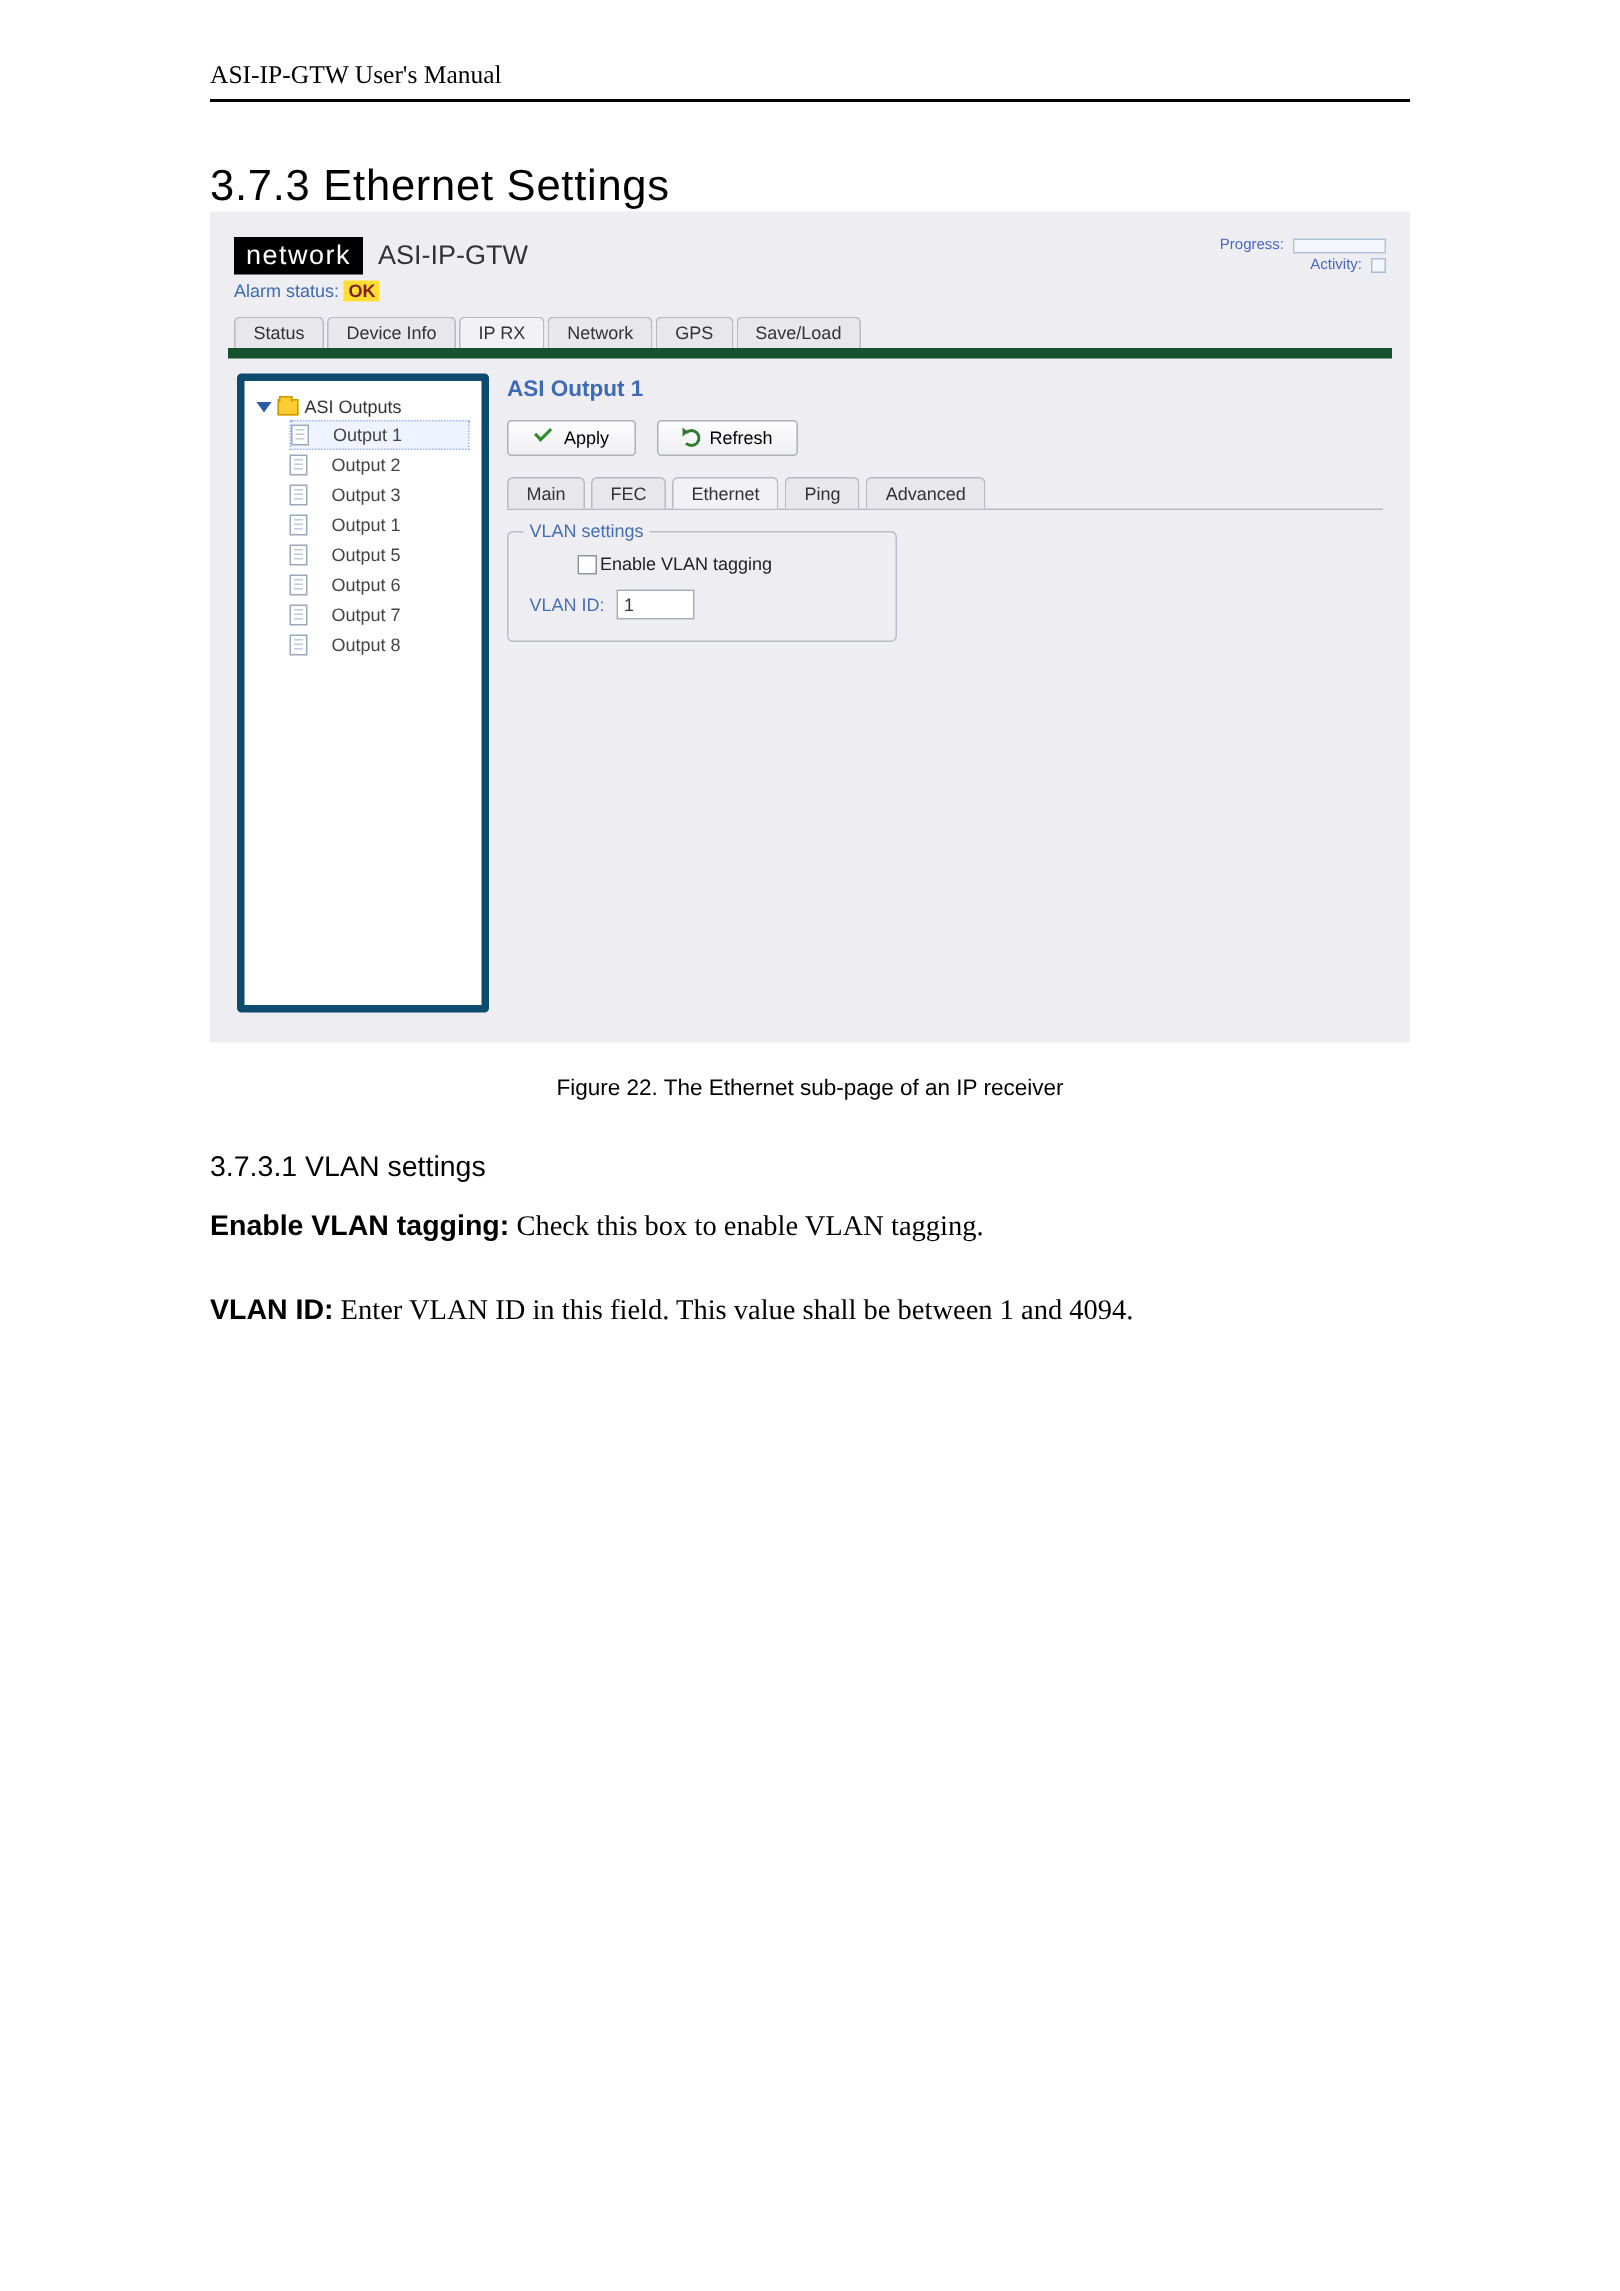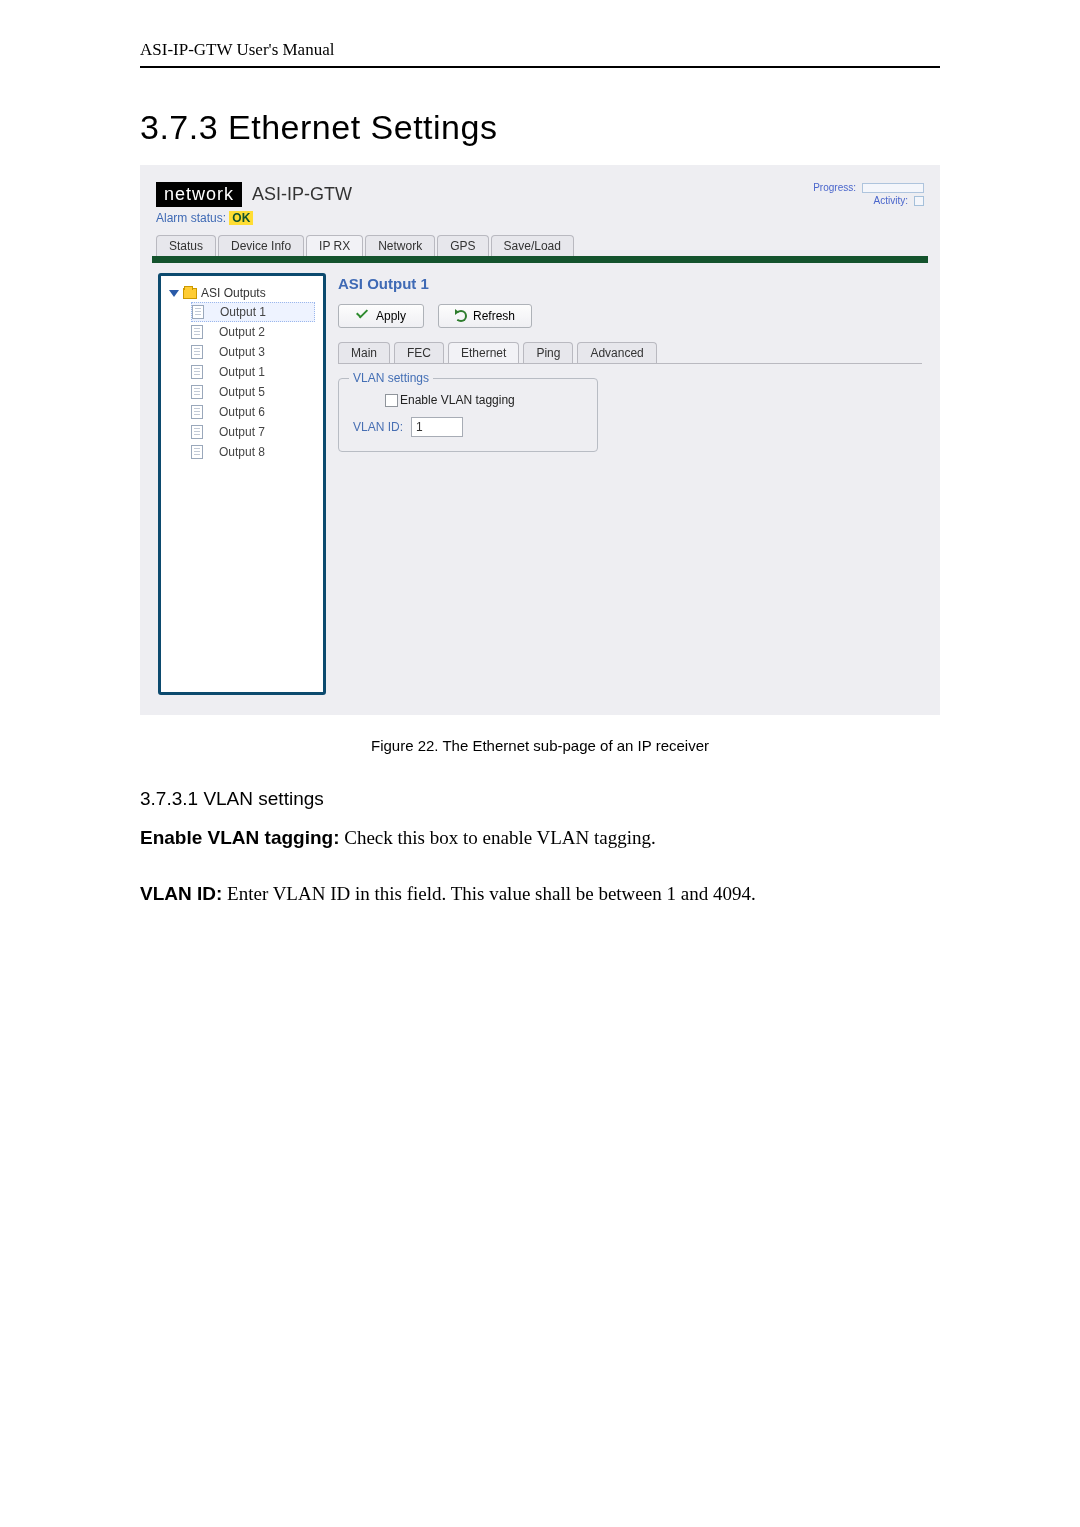--- a/index.html
+++ b/index.html
@@ -18,24 +18,23 @@
   }
   .header-line {
     font-family: "Century Schoolbook", Georgia, serif;
     font-size: 17px;
     padding-bottom: 6px;
     border-bottom: 2px solid #000;
     margin-bottom: 40px;
   }
   .section-heading {
     font-family: Verdana, Arial, sans-serif;
-    font-size: 34px;
+    font-size: 29px;
     font-weight: 400;
     letter-spacing: 0.5px;
-    margin-bottom: 18px;
   }
   
   .ui-capture {
     width: 800px;
     background: #eeeef2;
     padding: 10px 12px 16px 12px;
     margin: 0 auto 22px auto;
     font-family: Verdana, Arial, sans-serif;
     font-size: 12px;
     color: #222;
@@ -81,21 +80,21 @@
     border: 1px solid #a5c0da;
     background: #f4f6fb;
   }
   .alarm-line {
     padding: 2px 4px 10px 4px;
     font-size: 12px;
     color: #3f6ab5;
   }
   .alarm-badge {
     background: #ffdd33;
-    color: #14532d;
+    color: #7f1d1d;
     padding: 0 3px;
     font-weight: bold;
   }
   
   .tabs-row {
     display: flex;
     gap: 0;
     border-bottom: 7px solid #14532d;
     padding-left: 4px;
   }
@@ -116,21 +115,21 @@
   .tab-body {
     display: flex;
     gap: 12px;
     padding: 10px 6px 4px 6px;
     align-items: flex-start;
     min-height: 430px;
   }
   
   .tree-panel {
     background: #fff;
-    border: 3px solid #0c4a6e;
+    border: 5px solid #0c4a6e;
     border-radius: 3px;
     width: 168px;
     padding: 8px 8px 230px 8px;
     font-size: 12px;
   }
   .tree-root {
     display: flex; align-items: center; gap: 4px;
     color: #333;
     padding: 2px 0;
   }

